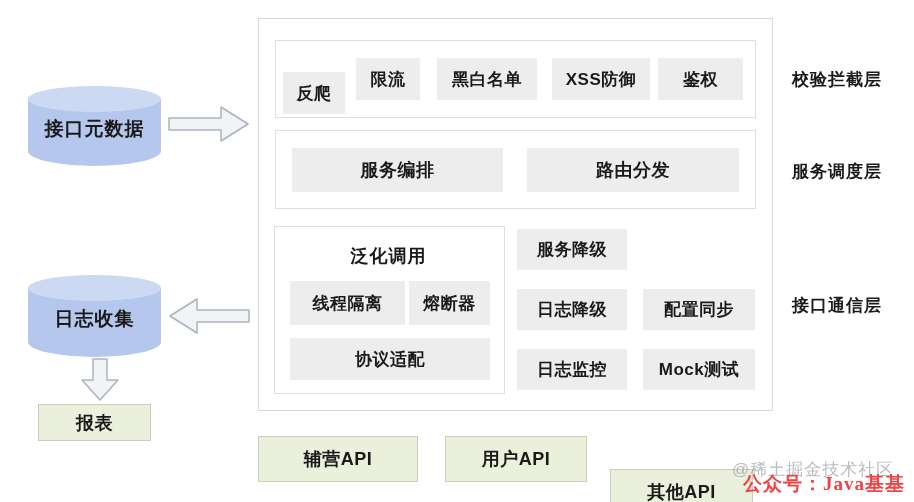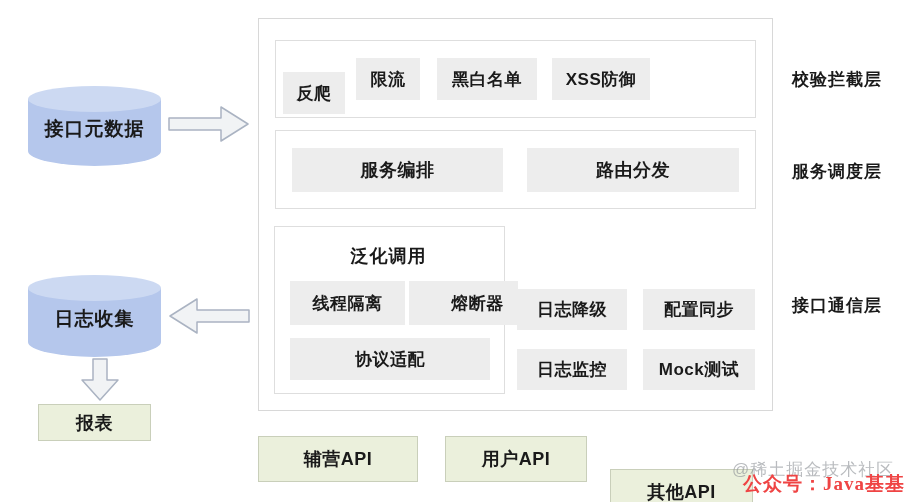--- a/index.html
+++ b/index.html
@@ -88,31 +88,33 @@
 
   <div class="greenbox" style="left:38px;top:404px;width:113px;height:37px;">报表</div>
 
   <div class="panel" style="left:258px;top:18px;width:513px;height:391px;"></div>
 
   <div class="subpanel" style="left:275px;top:40px;width:479px;height:76px;"></div>
   <div class="gbox" style="left:283px;top:72px;width:62px;height:42px;">反爬</div>
   <div class="gbox" style="left:356px;top:58px;width:64px;height:42px;">限流</div>
   <div class="gbox" style="left:437px;top:58px;width:100px;height:42px;">黑白名单</div>
   <div class="gbox" style="left:552px;top:58px;width:98px;height:42px;">XSS防御</div>
+  <div class="gbox" style="left:658px;top:58px;width:85px;height:42px;">鉴权</div>
 
   <div class="subpanel" style="left:275px;top:130px;width:479px;height:77px;"></div>
   <div class="gbox big" style="left:292px;top:148px;width:211px;height:44px;">服务编排</div>
   <div class="gbox big" style="left:527px;top:148px;width:212px;height:44px;">路由分发</div>
 
   <div class="subpanel" style="left:274px;top:226px;width:229px;height:166px;"></div>
   <div class="group-title" style="left:274px;top:244px;width:229px;">泛化调用</div>
   <div class="gbox" style="left:290px;top:281px;width:115px;height:44px;">线程隔离</div>
-  <div class="gbox" style="left:409px;top:281px;width:81px;height:44px;padding-left:28px;">熔断器</div>
+  <div class="gbox" style="left:409px;top:281px;width:81px;height:44px;">熔断器</div>
   <div class="gbox" style="left:290px;top:338px;width:200px;height:42px;">协议适配</div>
 
+  <div class="gbox" style="left:517px;top:229px;width:110px;height:41px;">服务降级</div>
   <div class="gbox" style="left:517px;top:289px;width:110px;height:41px;">日志降级</div>
   <div class="gbox" style="left:643px;top:289px;width:112px;height:41px;">配置同步</div>
   <div class="gbox" style="left:517px;top:349px;width:110px;height:41px;">日志监控</div>
   <div class="gbox" style="left:643px;top:349px;width:112px;height:41px;">Mock测试</div>
 
   <div class="layer-label" style="left:792px;top:68px;">校验拦截层</div>
   <div class="layer-label" style="left:792px;top:160px;">服务调度层</div>
   <div class="layer-label" style="left:792px;top:294px;">接口通信层</div>
 
   <div class="greenbox small" style="left:258px;top:436px;width:160px;height:46px;">辅营API</div>

